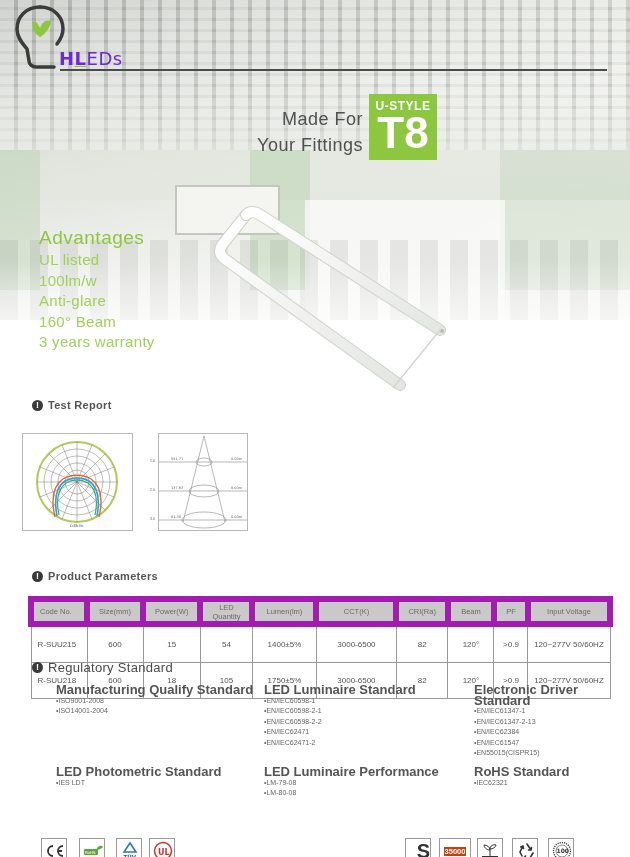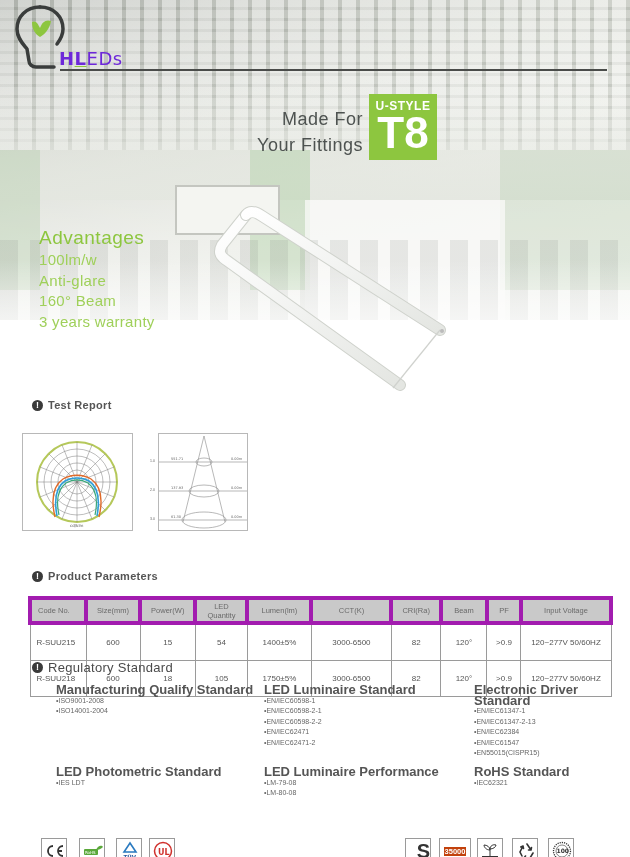--- a/index.html
+++ b/index.html
@@ -99,21 +99,21 @@
     position: absolute; border: 1px solid #b8b8b8; background: #fff;
   }
 
   
   .param-table {
     position: absolute; left: 28px; top: 596px; width: 585px;
     border-collapse: collapse; font-size: 8px; color: #555;
   }
   .param-table th {
     background: #c9c9c9; color: #6a6a6a; font-weight: normal; height: 25px;
-    border: 4px solid #a21caf; padding: 0 9px; font-size: 7.5px;
+    border: 6px solid #a21caf; padding: 0 9px; font-size: 7.5px;
   }
   .param-table td {
     height: 15px; border: 1px solid #9a9a9a; text-align: center; padding: 13px 2px;
   }
   .param-table td:first-child, .param-table th:first-child { text-align: left; padding-left: 6px; }
 
   
   .reg-col { position: absolute; font-size: 7px; color: #666; line-height: 10.5px; }
   .reg-col .reg-title { font-weight: bold; color: #555; font-size: 13px; }
 
@@ -168,20 +168,21 @@
   <path d="M246 215 L222 245 C218 252 220 256 226 260 L400 385" fill="none" stroke="#cfd2cc" stroke-width="12" stroke-linecap="round"></path>
   <path d="M246 215 L222 245 C218 252 220 256 226 260 L400 385" fill="none" stroke="url(#tg)" stroke-width="10" stroke-linecap="round"></path>
   <path d="M246 215 C250 210 256 212 262 216 L440 330" fill="none" stroke="#cfd2cc" stroke-width="12" stroke-linecap="round"></path>
   <path d="M246 215 C250 210 256 212 262 216 L440 330" fill="none" stroke="url(#tg)" stroke-width="10" stroke-linecap="round"></path>
   <line x1="440" y1="330" x2="393" y2="388" stroke="#d0d2ce" stroke-width="1.2"></line>
   <circle cx="442" cy="331" r="2" fill="#bbb"></circle>
 </svg>
 
 <div class="adv">
   <div class="adv-title">Advantages</div>
+  <div class="adv-item">UL listed</div>
   <div class="adv-item">100lm/w</div>
   <div class="adv-item">Anti-glare</div>
   <div class="adv-item">160°  Beam</div>
   <div class="adv-item">3 years warranty</div>
 </div>
 
 <div class="sec-head" style="left:32px;top:399px;">
   <div class="info-icon">!</div>
   <div class="sec-title">Test Report</div>
 </div>

